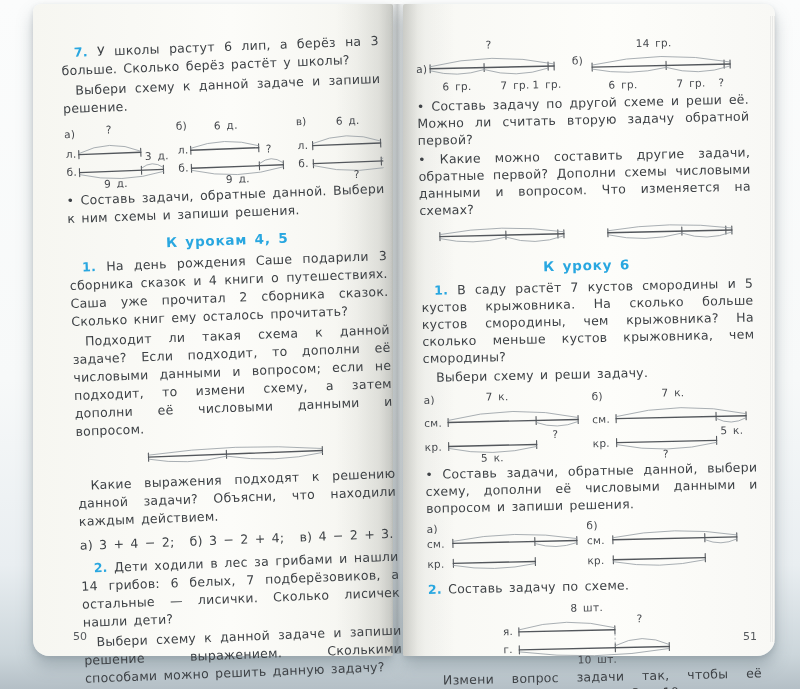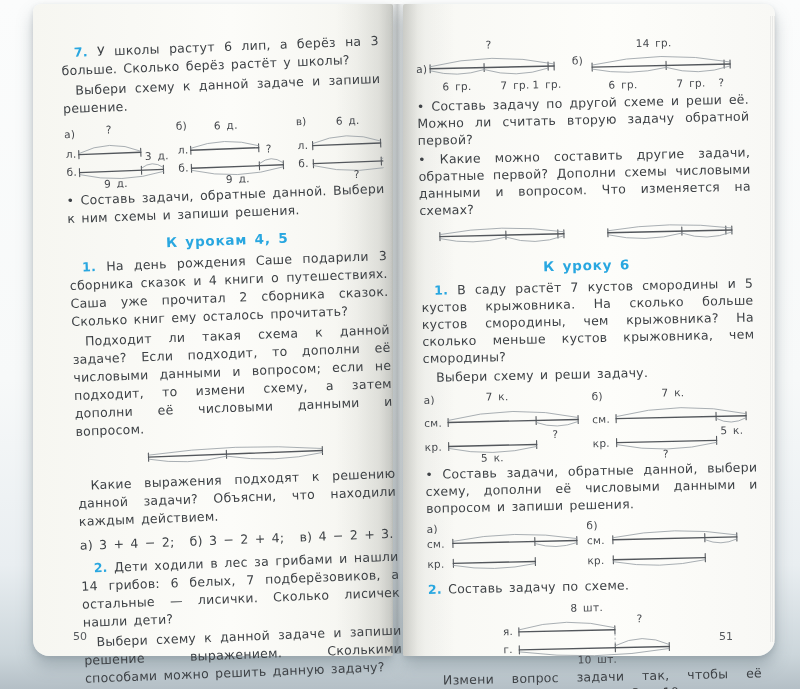--- a/index.html
+++ b/index.html
@@ -38,21 +38,21 @@
   .indent{text-indent:13px;}
   .pnum{color:#29a7e0;font-weight:bold;}
   .heading{margin:9px 0 4px;text-align:center;color:#29a7e0;font-size:13.5px;font-weight:bold;letter-spacing:.8px;}
   .schemes-row{display:flex;gap:6px;margin:4px 0 2px;overflow:hidden;}
   .schemes-row svg{flex:0 0 auto;}
   .row-between{display:flex;justify-content:space-between;margin:3px 0 2px;overflow:hidden;}
   .scheme-center{display:flex;justify-content:center;margin:5px 0 3px;}
   .expr-row{display:flex;justify-content:space-between;margin:6px 0 5px;padding-right:4px;text-indent:0;}
   .pageno{position:absolute;bottom:13px;font-size:11px;color:#55595d;text-align:right;}
   .pageno-left{left:40px;}
-  .pageno-right{right:42px;}
+  .pageno-right{right:18px;}
   svg.scheme text{font-family:"DejaVu Sans",sans-serif;font-size:10.5px;fill:#45484d;letter-spacing:.3px;}
   svg.scheme .ln{stroke:#53575c;stroke-width:1.4;stroke-linecap:round;fill:none;}
   svg.scheme .tk{stroke:#53575c;stroke-width:1.1;stroke-linecap:round;fill:none;}
   svg.scheme .arc{stroke:#959ca2;stroke-width:.8;fill:none;}
   svg.scheme .dash{stroke:#9aa0a6;stroke-width:.8;stroke-dasharray:2 2;fill:none;}
 </style>
 </head>
 <body>
 
 <div class="page page-left">

